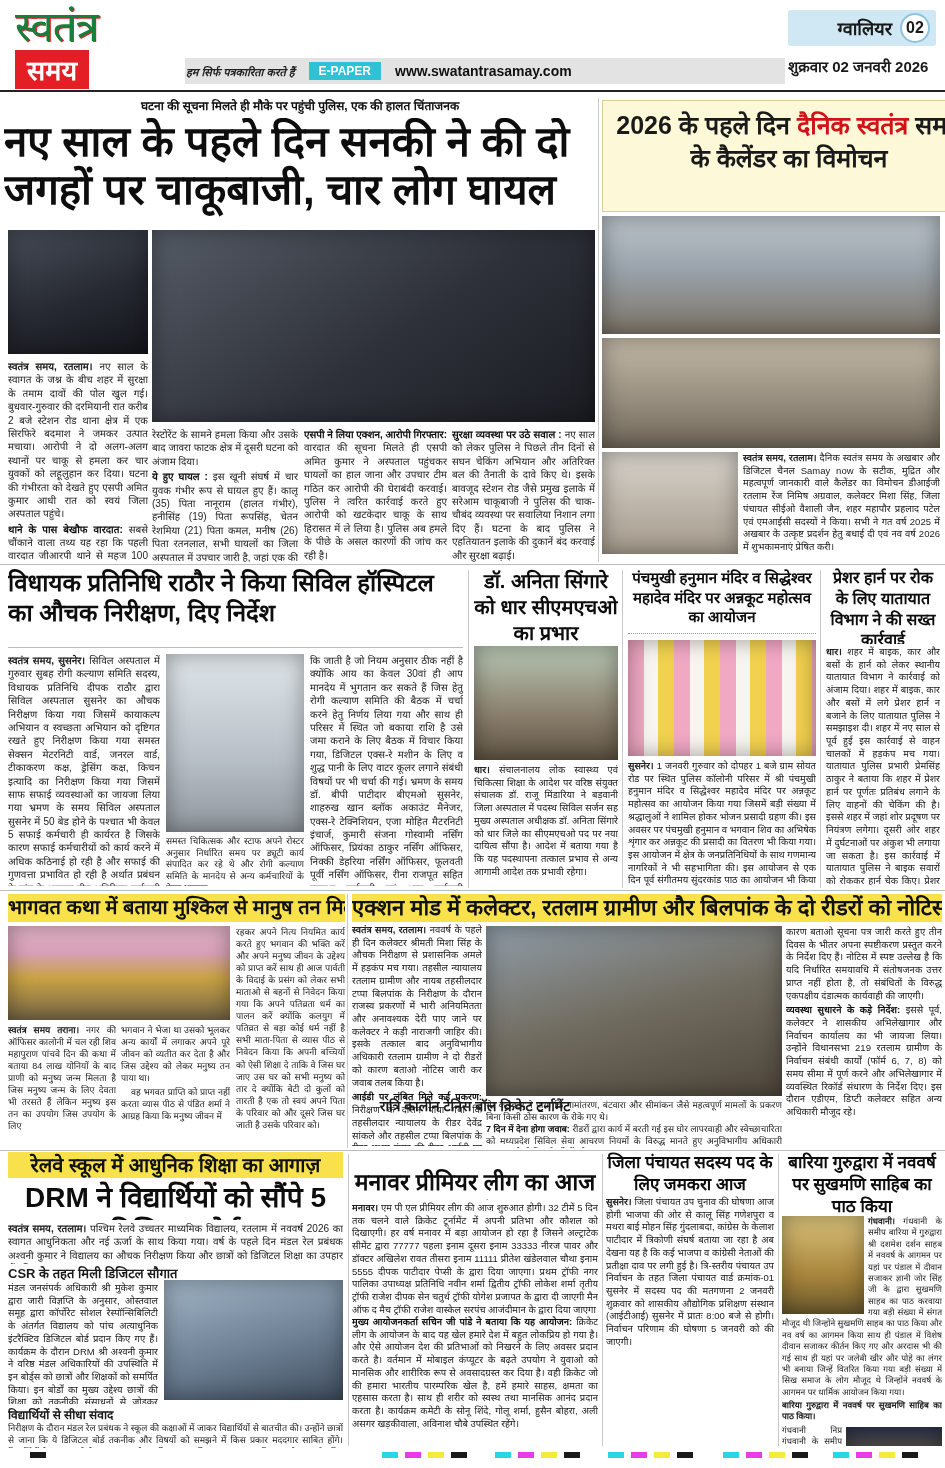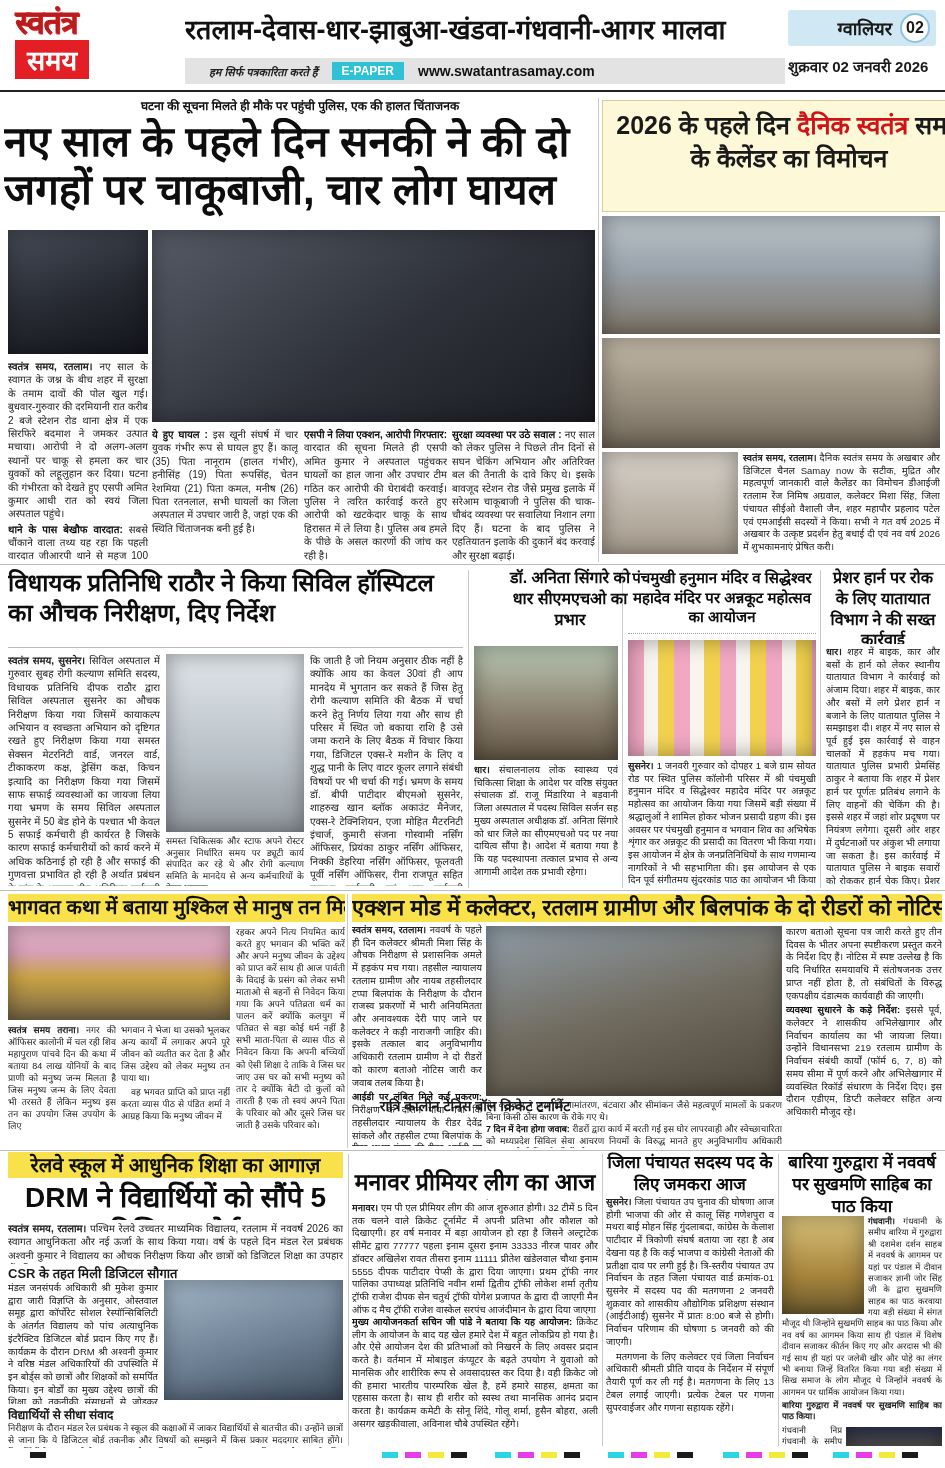--- a/index.html
+++ b/index.html
@@ -27,24 +27,24 @@
   .ph-portrait{background:linear-gradient(180deg,#b9c7b4 0%,#8a7f6d 60%,#5f5443 100%)}
   .ph-portrait2{background:linear-gradient(180deg,#d8d3cb 0%,#a49a8b 100%)}
   .ph-hospital{background:linear-gradient(180deg,#e0e6ea 0%,#b7bfc6 60%,#8f969c 100%)}
   .ph-stripes{background:repeating-linear-gradient(90deg,#f0a8c3 0 16px,#f8f4ef 16px 30px,#f2d14f 30px 46px)}
   .ph-tent{background:linear-gradient(180deg,#e9b8cd 0%,#d7a0b8 28%,#c9a244 55%,#776747 100%)}
   .ph-office{background:linear-gradient(165deg,#909da8 0%,#716c60 50%,#4e463a 100%)}
   .ph-class{background:linear-gradient(165deg,#a2b6c7 0%,#6d8094 55%,#404e5f 100%)}
   .ph-gurudwara{background:linear-gradient(180deg,#dac37b 0%,#a8853c 60%,#6b5a2e 100%)}
   .ph-gurudwara2{background:linear-gradient(180deg,#2e3550 0%,#6b5a2e 70%,#1c2030 100%)}
   
-  .logo-top{font-size:32px;font-weight:700;letter-spacing:-1px;line-height:1.0;color:#b91c1c;text-shadow:1px 1px 0 var(--brand-red)}
+  .logo-top{font-size:42px;font-weight:400;letter-spacing:-1px;line-height:1.0;color:#15803d;text-shadow:1px 1px 0 var(--brand-red)}
   .logo-bottom{display:inline-block;background:var(--brand-red);color:#fff;font-size:27px;font-weight:900;padding:1px 12px;margin-top:2px}
   .region-line{font-size:27px;font-weight:900;white-space:nowrap;color:#111}
-  .graybar{background:#e3e3e3;display:flex;align-items:center;gap:14px;padding:0 24px}
+  .graybar{background:#e3e3e3;display:flex;align-items:center;gap:14px;padding:0 1px}
   .tagline{font-size:11px;font-style:italic;font-weight:bold;color:#222}
   .epaper{background:var(--epaper-cyan);color:#fff;font-size:12px;font-weight:bold;padding:2px 10px}
   .website{font-size:14px;font-weight:bold;color:#111}
   .edition-pill{background:var(--edition-blue);display:flex;align-items:center;justify-content:flex-end;gap:8px;padding:3px 6px;border-radius:3px}
   .edition-name{font-size:18px;font-weight:900}
   .page-circle{width:30px;height:30px;border-radius:50%;background:#fff;border:2px solid #8fc3dc;display:flex;align-items:center;justify-content:center;font-size:16px;font-weight:900}
   .date-line{font-size:15px;font-weight:900;text-align:left}
   
   .kicker{font-size:12px;font-weight:bold;color:#111}
   .hl-lead{font-size:42px;line-height:1.14;font-weight:900;color:#0d0d0d}
@@ -61,21 +61,20 @@
 </head>
 <body>
 
 <div class="page">
 
   <div class="abs" style="left:0;top:0;width:945px;height:92px;border-bottom:2px solid #222">
     <div class="abs" style="left:15px;top:6px;width:165px">
       <div class="logo-top">स्वतंत्र</div>
       <div class="logo-bottom">समय</div>
     </div>
-    <div class="abs clip region-line" style="left:185px;top:10px;width:595px;height:44px">रतलाम-देवास-धार-झाबुआ-खंडवा-गंधवानी-आगर मालवा</div>
     <div class="abs graybar" style="left:185px;top:58px;width:600px;height:26px">
       <span class="tagline">हम सिर्फ पत्रकारिता करते हैं</span>
       <span class="epaper">E-PAPER</span>
       <span class="website">www.swatantrasamay.com</span>
     </div>
     <div class="abs" style="left:788px;top:10px;width:148px">
       <div class="edition-pill">
         <span class="edition-name">ग्वालियर</span>
         <span class="page-circle">02</span>
       </div>
@@ -86,20 +85,21 @@
   <div>
     <div class="abs kicker c clip" style="left:20px;top:97px;width:560px;height:20px">घटना की सूचना मिलते ही मौके पर पहुंची पुलिस, एक की हालत चिंताजनक</div>
     <div class="abs hl-lead clip" style="left:4px;top:118px;width:592px;height:108px">नए साल के पहले दिन सनकी ने की दो जगहों पर चाकूबाजी, चार लोग घायल</div>
     <div class="abs photo ph-night" style="left:8px;top:230px;width:140px;height:124px"></div>
     <div class="abs photo ph-night2" style="left:152px;top:230px;width:443px;height:192px"></div>
     <div class="abs body-txt clip" style="left:8px;top:360px;width:140px;height:202px">
       <p><b class="dl">स्वतंत्र समय, रतलाम।</b> <span>नए साल के स्वागत के जश्न के बीच शहर में सुरक्षा के तमाम दावों की पोल खुल गई। बुधवार-गुरुवार की दरमियानी रात करीब 2 बजे स्टेशन रोड थाना क्षेत्र में एक सिरफिरे बदमाश ने जमकर उत्पात मचाया। आरोपी ने दो अलग-अलग स्थानों पर चाकू से हमला कर चार युवकों को लहूलुहान कर दिया। घटना की गंभीरता को देखते हुए एसपी अमित कुमार आधी रात को स्वयं जिला अस्पताल पहुंचे।</span></p>
       <p><b class="subhead">थाने के पास बेखौफ वारदात:</b> <span>सबसे चौंकाने वाला तथ्य यह रहा कि पहली वारदात जीआरपी थाने से महज 100 मीटर की दूरी पर हुई। पुलिस की तैनाती के बावजूद बदमाश ने बिना किसी डर के वारदात को अंजाम दिया। आरोपी ने पहले रेलवे स्टेशन के पास शर्मा</span></p>
     </div>
     <div class="abs body-txt clip" style="left:152px;top:428px;width:146px;height:134px">
+      <p>रेस्टोरेंट के सामने हमला किया और उसके बाद जावरा फाटक क्षेत्र में दूसरी घटना को अंजाम दिया।</p>
       <p><b class="subhead">ये हुए घायल :</b> <span>इस खूनी संघर्ष में चार युवक गंभीर रूप से घायल हुए हैं। कालू (35) पिता नानूराम (हालत गंभीर), हनीसिंह (19) पिता रूपसिंह, चेतन रेशमिया (21) पिता कमल, मनीष (26) पिता रतनलाल, सभी घायलों का जिला अस्पताल में उपचार जारी है, जहां एक की स्थिति चिंताजनक बनी हुई है।</span></p>
     </div>
     <div class="abs body-txt clip" style="left:304px;top:428px;width:143px;height:134px">
       <p><b class="subhead">एसपी ने लिया एक्शन, आरोपी गिरफ्तार:</b> <span>वारदात की सूचना मिलते ही एसपी अमित कुमार ने अस्पताल पहुंचकर घायलों का हाल जाना और उपचार टीम गठित कर आरोपी की घेराबंदी करवाई। पुलिस ने त्वरित कार्रवाई करते हुए आरोपी को खटकेदार चाकू के साथ हिरासत में ले लिया है। पुलिस अब हमले के पीछे के असल कारणों की जांच कर रही है।</span></p>
     </div>
     <div class="abs body-txt clip" style="left:452px;top:428px;width:143px;height:134px">
       <p><b class="subhead">सुरक्षा व्यवस्था पर उठे सवाल :</b> <span>नए साल को लेकर पुलिस ने पिछले तीन दिनों से सघन चेकिंग अभियान और अतिरिक्त बल की तैनाती के दावे किए थे। इसके बावजूद स्टेशन रोड जैसे प्रमुख इलाके में सरेआम चाकूबाजी ने पुलिस की चाक-चौबंद व्यवस्था पर सवालिया निशान लगा दिए हैं। घटना के बाद पुलिस ने एहतियातन इलाके की दुकानें बंद करवाई और सुरक्षा बढ़ाई।</span></p>
     </div>
   </div>
 
@@ -126,21 +126,21 @@
     <div class="abs hl-2 clip" style="left:8px;top:568px;width:455px;height:80px;border-bottom:1px solid #bbb">विधायक प्रतिनिधि राठौर ने किया सिविल हॉस्पिटल का औचक निरीक्षण, दिए निर्देश</div>
     <div class="abs body-txt clip" style="left:8px;top:654px;width:152px;height:232px">
       <p><b class="dl">स्वतंत्र समय, सुसनेर।</b> <span>सिविल अस्पताल में गुरुवार सुबह रोगी कल्याण समिति सदस्य, विधायक प्रतिनिधि दीपक राठौर द्वारा सिविल अस्पताल सुसनेर का औचक निरीक्षण किया गया जिसमें कायाकल्प अभियान व स्वच्छता अभियान को दृष्टिगत रखते हुए निरीक्षण किया गया समस्त सेक्सन मेटरनिटी वार्ड, जनरल वार्ड, टीकाकरण कक्ष, ड्रेसिंग कक्ष, किचन इत्यादि का निरीक्षण किया गया जिसमें साफ सफाई व्यवस्थाओं का जायजा लिया गया भ्रमण के समय सिविल अस्पताल सुसनेर में 50 बेड होने के पश्चात भी केवल 5 सफाई कर्मचारी ही कार्यरत है जिसके कारण सफाई कर्मचारीयों को कार्य करने में अधिक कठिनाई हो रही है और सफाई की गुणवत्ता प्रभावित हो रही है अर्थात प्रबंधन के मांग के अनुसार तीन अतिरिक्त कर्मचारी और कंपनी के माध्यम से लगाया जाए साथ ही विधायक प्रतिनिधि द्वारा मरीजों से भोजन के बारे में पूछा गया जिसमें भोजन की व्यवस्था ठीक सही पाई गई।</span></p>
     </div>
     <div class="abs photo ph-hospital" style="left:166px;top:654px;width:138px;height:178px"></div>
     <div class="abs caption clip" style="left:166px;top:836px;width:138px;height:50px">समस्त चिकित्सक और स्टाफ अपने रोस्टर अनुसार निर्धारित समय पर ड्यूटी कार्य संपादित कर रहे थे और रोगी कल्याण समिति के मानदेय से अन्य कर्मचारियों के वेतन भुगतान</div>
     <div class="abs body-txt clip" style="left:310px;top:654px;width:153px;height:232px">कि जाती है जो नियम अनुसार ठीक नहीं है क्योंकि आय का केवल 30वां ही आप मानदेय में भुगतान कर सकते हैं जिस हेतु रोगी कल्याण समिति की बैठक में चर्चा करने हेतु निर्णय लिया गया और साथ ही परिसर में स्थित जो बकाया राशि है उसे जमा कराने के लिए बैठक में विचार किया गया, डिजिटल एक्स-रे मशीन के लिए व शुद्ध पानी के लिए वाटर कूलर लगाने संबंधी विषयों पर भी चर्चा की गई। भ्रमण के समय डॉ. बीपी पाटीदार बीएमओ सुसनेर, शाहरुख खान ब्लॉक अकाउंट मैनेजर, एक्स-रे टेक्निशियन, एजा मोहित मैटरनिटी इंचार्ज, कुमारी संजना गोस्वामी नर्सिंग ऑफिसर, प्रियंका ठाकुर नर्सिंग ऑफिसर, निक्की डेहरिया नर्सिंग ऑफिसर, फूलवती पूर्वी नर्सिंग ऑफिसर, रीना राजपूत सहित स्वास्थ्य कर्मचारी एवं अन्य कर्मचारी उपस्थित रहे।</div>
   </div>
 
   <div>
-    <div class="abs hl-3 c clip" style="left:498px;top:568px;width:144px;height:74px;font-size:16px">डॉ. अनिता सिंगारे को धार सीएमएचओ का प्रभार</div>
+    <div class="abs hl-3 c clip" style="left:474px;top:568px;width:144px;height:74px;font-size:20px">डॉ. अनिता सिंगारे को धार सीएमएचओ का प्रभार</div>
     <div class="abs photo ph-portrait" style="left:474px;top:646px;width:144px;height:114px"></div>
     <div class="abs body-txt clip" style="left:474px;top:764px;width:144px;height:122px;font-size:9.5px">
       <p><b class="dl">धार।</b> <span>संचालनालय लोक स्वास्थ्य एवं चिकित्सा शिक्षा के आदेश पर वरिष्ठ संयुक्त संचालक डॉ. राजू मिंडारिया ने बड़वानी जिला अस्पताल में पदस्थ सिविल सर्जन सह मुख्य अस्पताल अधीक्षक डॉ. अनिता सिंगारे को धार जिले का सीएमएचओ पद पर नया दायित्व सौंपा है। आदेश में बताया गया है कि यह पदस्थापना तत्काल प्रभाव से अन्य आगामी आदेश तक प्रभावी रहेगा।</span></p>
     </div>
   </div>
 
   <div>
     <div class="abs hl-3 c clip" style="left:628px;top:568px;width:188px;height:66px;border-bottom:1px dotted #999;font-size:15px">पंचमुखी हनुमान मंदिर व सिद्धेश्वर महादेव मंदिर पर अन्नकूट महोत्सव का आयोजन</div>
     <div class="abs photo ph-stripes" style="left:628px;top:640px;width:188px;height:116px"></div>
     <div class="abs body-txt clip" style="left:628px;top:760px;width:188px;height:126px;font-size:9.5px">
@@ -216,21 +216,20 @@
     </div>
     <div class="abs body-txt clip" style="left:352px;top:1316px;width:246px;height:130px;font-size:9.5px">
       <p><b class="subhead">मुख्य आयोजनकर्ता सचिन जी पांडे ने बताया कि यह आयोजन:</b> <span>क्रिकेट लीग के आयोजन के बाद यह खेल हमारे देश में बहुत लोकप्रिय हो गया है। और ऐसे आयोजन देश की प्रतिभाओं को निखरने के लिए अवसर प्रदान करते है। वर्तमान में मोबाइल कंप्यूटर के बढ़ते उपयोग ने युवाओ को मानसिक और शारीरिक रूप से अवसादग्रस्त कर दिया है। वही क्रिकेट जो की हमारा भारतीय पारम्परिक खेल है, हमें हमारे साहस, क्षमता का एहसास करता है। साथ ही शरीर को स्वस्थ तथा मानसिक आनंद प्रदान करता है। कार्यक्रम कमेटी के सोनू शिंदे, गोलू शर्मा, हुसैन बोहरा, अली असगर खड़कीवाला, अविनाश चौबे उपस्थित रहेंगे।</span></p>
     </div>
   </div>
 
   <div>
     <div class="abs hl-3 c clip" style="left:606px;top:1152px;width:168px;height:42px;font-size:17px">जिला पंचायत सदस्य पद के लिए जमकरा आज</div>
     <div class="abs body-txt clip" style="left:606px;top:1196px;width:168px;height:250px;font-size:9.5px">
       <p><b class="dl">सुसनेर।</b> <span>जिला पंचायत उप चुनाव की घोषणा आज होगी भाजपा की ओर से कालू सिंह गणेशपुरा व मथरा बाई मोहन सिंह गुंदलाबदा, कांग्रेस के केलाश पाटीदार में त्रिकोणी संघर्ष बताया जा रहा है अब देखना यह है कि कई भाजपा व कांग्रेसी नेताओं की प्रतीक्षा दाव पर लगी हुई है। त्रि-स्तरीय पंचायत उप निर्वाचन के तहत जिला पंचायत वार्ड क्रमांक-01 सुसनेर में सदस्य पद की मतगणना 2 जनवरी शुक्रवार को शासकीय औद्योगिक प्रशिक्षण संस्थान (आईटीआई) सुसनेर में प्रातः 8:00 बजे से होगी। निर्वाचन परिणाम की घोषणा 5 जनवरी को की जाएगी।</span></p>
-      <p class="ind">मतगणना के लिए कलेक्टर एवं जिला निर्वाचन अधिकारी श्रीमती प्रीति यादव के निर्देशन में संपूर्ण तैयारी पूर्ण कर ली गई है। मतगणना के लिए 13 टेबल लगाई जाएगी। प्रत्येक टेबल पर गणना सुपरवाईजर और गणना सहायक रहेंगे।</p>
     </div>
   </div>
 
   <div>
     <div class="abs hl-3 c clip" style="left:782px;top:1152px;width:160px;height:62px;font-size:17px">बारिया गुरुद्वारा में नववर्ष पर सुखमणि साहिब का पाठ किया</div>
     <div class="abs body-txt clip" style="left:782px;top:1216px;width:160px;height:230px;font-size:8.5px">
       <div class="photo ph-gurudwara" style="float:left;width:82px;height:98px;margin:0 4px 2px 0"></div>
       <p><b class="dl">गंधवानी।</b> <span>गंधवानी के समीप बारिया में गुरुद्वारा श्री दशमेश दर्शन साहब में नववर्ष के आगमन पर यहां पर पंडाल में दीवान सजाकर ज्ञानी जोर सिंह जी के द्वारा सुखमणि साहब का पाठ करवाया गया बड़ी संख्या में संगत मौजूद थी जिन्होंने सुखमणि साहब का पाठ किया और नव वर्ष का आगमन किया साथ ही पंडाल में विशेष दीवान सजाकर कीर्तन किए गए और अरदास भी की गई साथ ही यहां पर जलेबी खीर और पोहे का लंगर भी बनाया जिन्हें वितरित किया गया बड़ी संख्या में सिख समाज के लोग मौजूद थे जिन्होंने नववर्ष के आगमन पर धार्मिक आयोजन किया गया।</span></p>
       <p class="b">बारिया गुरुद्वारा में नववर्ष पर सुखमणि साहिब का पाठ किया।</p>
       <div class="photo ph-gurudwara2" style="float:right;width:96px;height:64px;margin:2px 0 2px 4px"></div>

